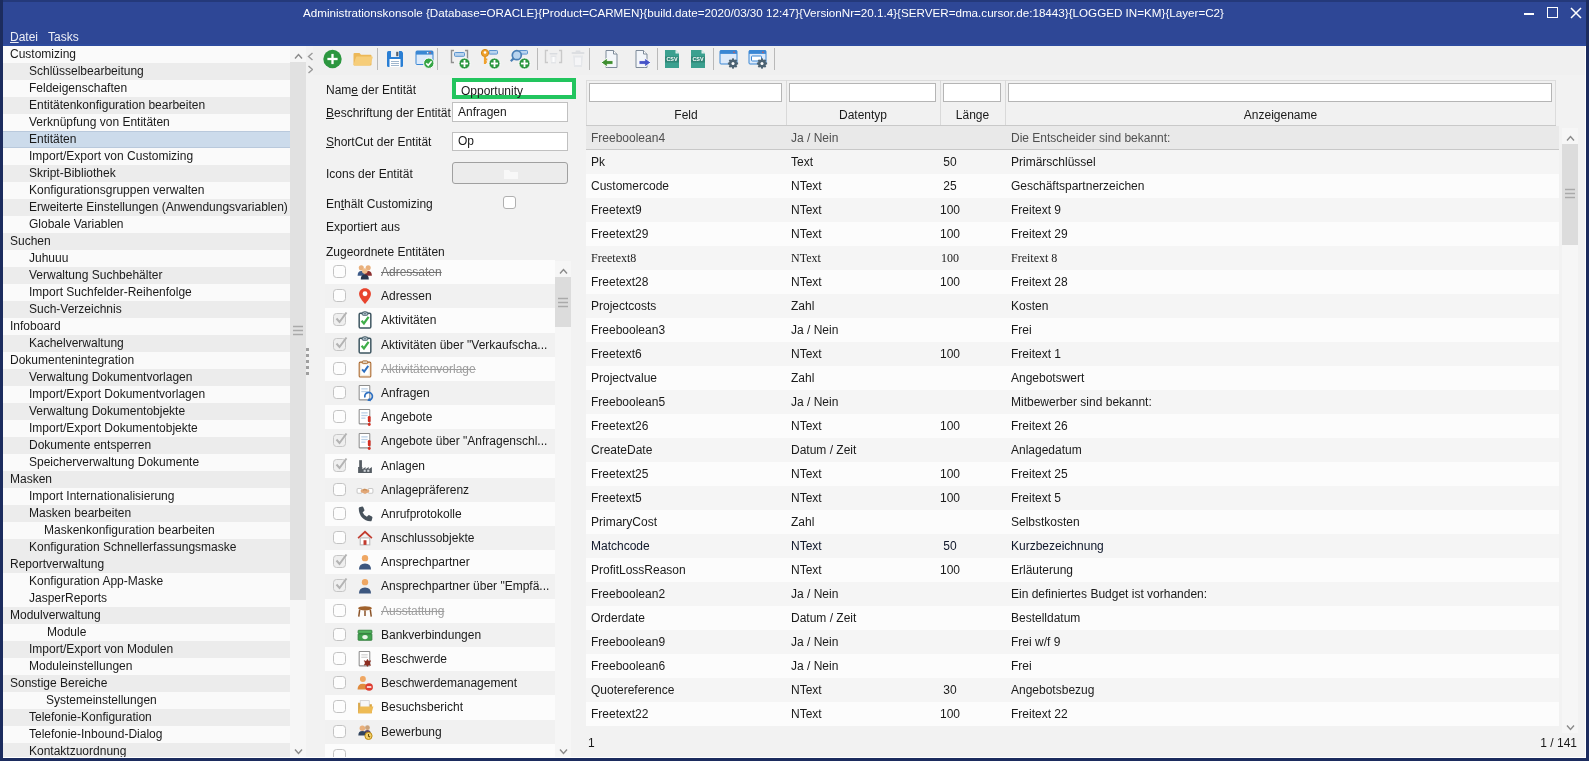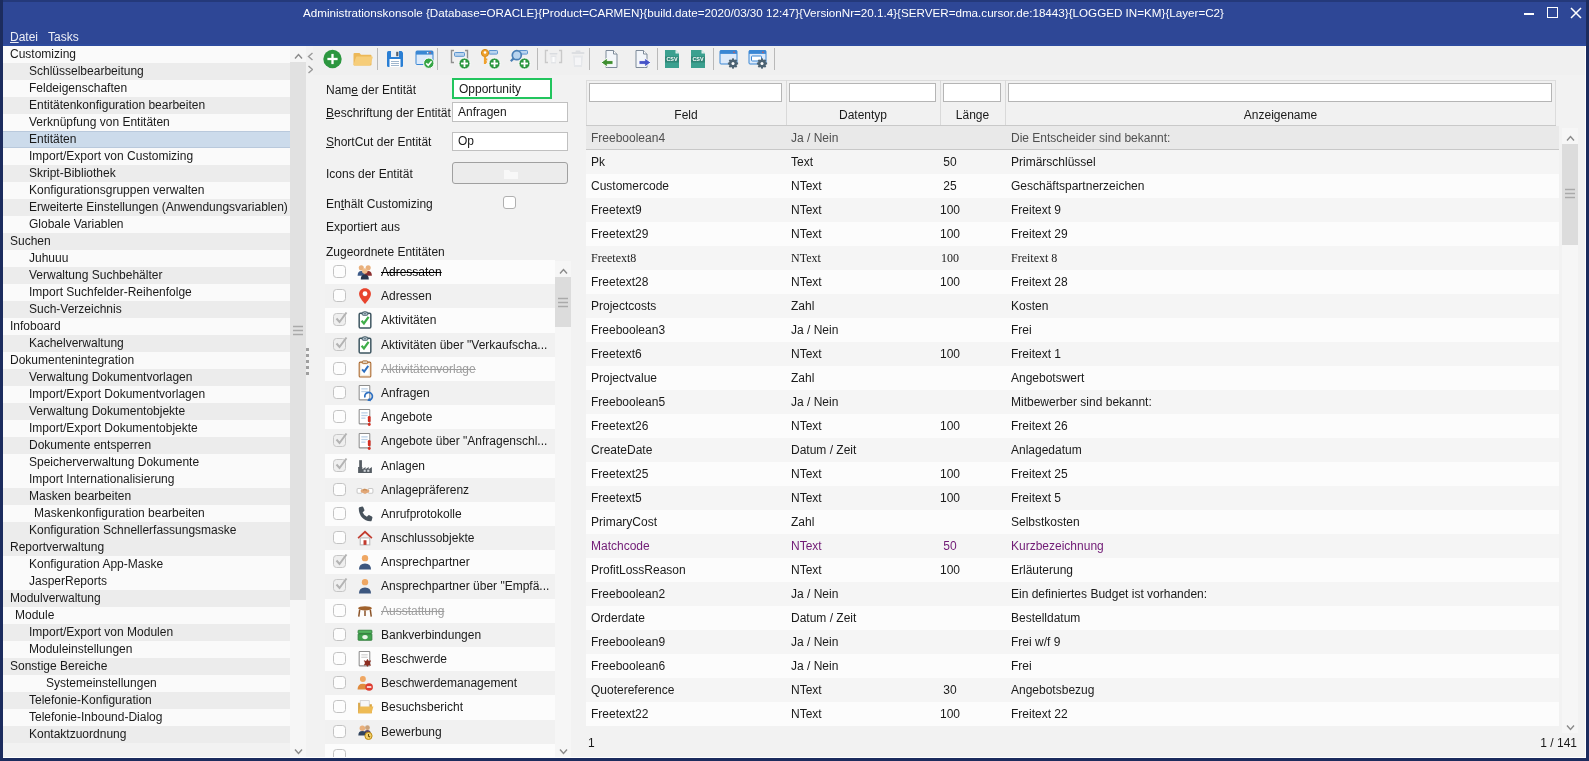--- a/index.html
+++ b/index.html
@@ -42,29 +42,30 @@
     <div style="height:17px;line-height:17px;background:#ececec;padding-left:26px;white-space:nowrap;overflow:hidden;">Such-Verzeichnis</div>
     <div style="height:17px;line-height:17px;background:#fafafa;padding-left:7px;white-space:nowrap;overflow:hidden;">Infoboard</div>
     <div style="height:17px;line-height:17px;background:#ececec;padding-left:26px;white-space:nowrap;overflow:hidden;">Kachelverwaltung</div>
     <div style="height:17px;line-height:17px;background:#fafafa;padding-left:7px;white-space:nowrap;overflow:hidden;">Dokumentenintegration</div>
     <div style="height:17px;line-height:17px;background:#ececec;padding-left:26px;white-space:nowrap;overflow:hidden;">Verwaltung Dokumentvorlagen</div>
     <div style="height:17px;line-height:17px;background:#fafafa;padding-left:26px;white-space:nowrap;overflow:hidden;">Import/Export Dokumentvorlagen</div>
     <div style="height:17px;line-height:17px;background:#ececec;padding-left:26px;white-space:nowrap;overflow:hidden;">Verwaltung Dokumentobjekte</div>
     <div style="height:17px;line-height:17px;background:#fafafa;padding-left:26px;white-space:nowrap;overflow:hidden;">Import/Export Dokumentobjekte</div>
     <div style="height:17px;line-height:17px;background:#ececec;padding-left:26px;white-space:nowrap;overflow:hidden;">Dokumente entsperren</div>
     <div style="height:17px;line-height:17px;background:#fafafa;padding-left:26px;white-space:nowrap;overflow:hidden;">Speicherverwaltung Dokumente</div>
+    <div style="height:17px;line-height:17px;background:#ececec;padding-left:7px;white-space:nowrap;overflow:hidden;">Masken</div>
     <div style="height:17px;line-height:17px;background:#fafafa;padding-left:26px;white-space:nowrap;overflow:hidden;">Import Internationalisierung</div>
     <div style="height:17px;line-height:17px;background:#ececec;padding-left:26px;white-space:nowrap;overflow:hidden;">Masken bearbeiten</div>
-    <div style="height:17px;line-height:17px;background:#fafafa;padding-left:31px;white-space:nowrap;overflow:hidden;">Maskenkonfiguration bearbeiten</div>
+    <div style="height:17px;line-height:17px;background:#fafafa;padding-left:41px;white-space:nowrap;overflow:hidden;">Maskenkonfiguration bearbeiten</div>
     <div style="height:17px;line-height:17px;background:#ececec;padding-left:26px;white-space:nowrap;overflow:hidden;">Konfiguration Schnellerfassungsmaske</div>
     <div style="height:17px;line-height:17px;background:#ececec;padding-left:7px;white-space:nowrap;overflow:hidden;">Reportverwaltung</div>
     <div style="height:17px;line-height:17px;background:#fafafa;padding-left:26px;white-space:nowrap;overflow:hidden;">Konfiguration App-Maske</div>
     <div style="height:17px;line-height:17px;background:#fafafa;padding-left:26px;white-space:nowrap;overflow:hidden;">JasperReports</div>
     <div style="height:17px;line-height:17px;background:#ececec;padding-left:7px;white-space:nowrap;overflow:hidden;">Modulverwaltung</div>
-    <div style="height:17px;line-height:17px;background:#fafafa;padding-left:12px;white-space:nowrap;overflow:hidden;">Module</div>
+    <div style="height:17px;line-height:17px;background:#fafafa;padding-left:44px;white-space:nowrap;overflow:hidden;">Module</div>
     <div style="height:17px;line-height:17px;background:#ececec;padding-left:26px;white-space:nowrap;overflow:hidden;">Import/Export von Modulen</div>
     <div style="height:17px;line-height:17px;background:#fafafa;padding-left:26px;white-space:nowrap;overflow:hidden;">Moduleinstellungen</div>
     <div style="height:17px;line-height:17px;background:#ececec;padding-left:7px;white-space:nowrap;overflow:hidden;">Sonstige Bereiche</div>
     <div style="height:17px;line-height:17px;background:#fafafa;padding-left:43px;white-space:nowrap;overflow:hidden;">Systemeinstellungen</div>
     <div style="height:17px;line-height:17px;background:#ececec;padding-left:26px;white-space:nowrap;overflow:hidden;">Telefonie-Konfiguration</div>
     <div style="height:17px;line-height:17px;background:#fafafa;padding-left:26px;white-space:nowrap;overflow:hidden;">Telefonie-Inbound-Dialog</div>
     <div style="height:17px;line-height:17px;background:#ececec;padding-left:26px;white-space:nowrap;overflow:hidden;">Kontaktzuordnung</div>
   </div>
 <div class="abs" style="left:290px;top:46px;width:16px;height:711px;background:#f6f6f6;"></div>
 <div class="abs" style="left:290px;top:46px;width:16px;height:16px;background:#f6f6f6;text-align:center;">
@@ -214,41 +215,41 @@
       <circle cx="15" cy="15.5" r="1.5" fill="#fff"></circle>
     </svg></div>
 <div class="abs" style="left:774px;top:48px;width:1px;height:22px;background:#b9b9b9;"></div>
 <div class="abs" style="left:326px;top:83px;">Nam<span style="text-decoration:underline;">e</span> der Entität</div>
 <div class="abs" style="left:326px;top:106px;"><span style="text-decoration:underline;">B</span>eschriftung der Entität</div>
 <div class="abs" style="left:326px;top:135px;"><span style="text-decoration:underline;">S</span>hortCut der Entität</div>
 <div class="abs" style="left:326px;top:167px;">Icons der Entität</div>
 <div class="abs" style="left:326px;top:197px;">En<span style="text-decoration:underline;">t</span>hält Customizing</div>
 <div class="abs" style="left:326px;top:220px;">Exportiert aus</div>
 <div class="abs" style="left:326px;top:245px;">Zugeordnete Entitäten</div>
-<div class="abs" style="left:452px;top:78px;width:100px;height:21px;background:#fff;border:2px solid #22c55e;line-height:19px;padding-left:5px;">Opportunity</div>
+<div class="abs" style="left:452px;top:78px;width:124px;height:21px;background:#fff;border:4px solid #22c55e;line-height:19px;padding-left:5px;">Opportunity</div>
 <div class="abs" style="left:452px;top:102px;width:116px;height:20px;background:#fff;border:1px solid #c0c0c0;line-height:18px;padding-left:5px;">Anfragen</div>
 <div class="abs" style="left:452px;top:132px;width:116px;height:19px;background:#fff;border:1px solid #c0c0c0;line-height:17px;padding-left:5px;">Op</div>
 <div class="abs" style="left:452px;top:162px;width:116px;height:22px;background:#ececec;border:1px solid #a0a0a0;border-radius:3px;">
     <div style="position:absolute;left:50px;top:5px;width:16px;height:12px;"><svg width="16" height="12">
         <path d="M1,2 L6,2 L7.5,4 L15,4 L15,11 L1,11 Z" fill="#fafafa" opacity="0.85"></path>
       </svg></div>
   </div>
 <div class="abs" style="left:503px;top:196px;width:13px;height:13px;background:#fff;border:1px solid #b0b0b0;border-radius:3px;"></div>
 <div class="abs" style="left:325px;top:260px;width:230px;height:497px;overflow:hidden;">
     <div style="height:24.2px;background:#fcfcfc;position:relative;">
       <div style="position:absolute;left:8px;top:5px;width:13px;height:13px;background:#fdfdfd;border:1px solid #c3c3c3;border-radius:3.5px;"></div>
       <div style="position:absolute;left:31px;top:3px;"><svg width="18" height="18" viewBox="0 0 17 17">
           <circle cx="5" cy="4.6" r="2.4" fill="#e9b07c"></circle>
           <path d="M1.5,12 Q1.5,7.5 5,7.5 Q8.5,7.5 8.5,12 Z" fill="#3c5a88"></path>
           <circle cx="11.5" cy="4.6" r="2.4" fill="#e9b07c"></circle>
           <path d="M8,12 Q8,7.5 11.5,7.5 Q15,7.5 15,12 Z" fill="#8c3030"></path>
           <circle cx="8.3" cy="7.6" r="2.6" fill="#f0bd8a"></circle>
           <path d="M4.5,15.5 Q4.5,10.8 8.3,10.8 Q12.1,10.8 12.1,15.5 Z" fill="#27364e"></path>
         </svg></div>
-      <div style="position:absolute;left:56px;top:5px;white-space:nowrap;color:#000000;text-decoration:line-through;">Adressaten</div>
+      <div style="position:absolute;left:56px;top:5px;white-space:nowrap;color:#737373;text-decoration:line-through;">Adressaten</div>
     </div>
     <div style="height:24.2px;background:#f1f1f1;position:relative;">
       <div style="position:absolute;left:8px;top:5px;width:13px;height:13px;background:#fdfdfd;border:1px solid #c3c3c3;border-radius:3.5px;"></div>
       <div style="position:absolute;left:31px;top:3px;"><svg width="18" height="18" viewBox="0 0 17 17">
           <path d="M8.5,1.2 C5.1,1.2 2.9,3.7 2.9,6.6 C2.9,10.2 8.5,16 8.5,16 C8.5,16 14.1,10.2 14.1,6.6 C14.1,3.7 11.9,1.2 8.5,1.2 Z" fill="#e8432d"></path>
           <circle cx="8.5" cy="6.4" r="2.3" fill="#fff"></circle>
         </svg></div>
       <div style="position:absolute;left:56px;top:5px;white-space:nowrap;">Adressen</div>
     </div>
     <div style="height:24.2px;background:#fcfcfc;position:relative;">
@@ -577,21 +578,21 @@
       <span style="position:absolute;left:205px;">NText</span>
       <span style="position:absolute;left:329px;width:70px;text-align:center;">100</span>
       <span style="position:absolute;left:425px;">Freitext 5</span>
     </div>
     <div style="height:24px;line-height:24px;background:#fcfcfc;color:#1a1a1a;position:relative;white-space:nowrap;">
       <span style="position:absolute;left:5px;">PrimaryCost</span>
       <span style="position:absolute;left:205px;">Zahl</span>
       <span style="position:absolute;left:329px;width:70px;text-align:center;"></span>
       <span style="position:absolute;left:425px;">Selbstkosten</span>
     </div>
-    <div style="height:24px;line-height:24px;background:#f5f5f5;color:#701a75;position:relative;white-space:nowrap;">
+    <div style="height:24px;line-height:24px;background:#f5f5f5;color:#0f172a;position:relative;white-space:nowrap;">
       <span style="position:absolute;left:5px;">Matchcode</span>
       <span style="position:absolute;left:205px;">NText</span>
       <span style="position:absolute;left:329px;width:70px;text-align:center;">50</span>
       <span style="position:absolute;left:425px;">Kurzbezeichnung</span>
     </div>
     <div style="height:24px;line-height:24px;background:#fcfcfc;color:#1a1a1a;position:relative;white-space:nowrap;">
       <span style="position:absolute;left:5px;">ProfitLossReason</span>
       <span style="position:absolute;left:205px;">NText</span>
       <span style="position:absolute;left:329px;width:70px;text-align:center;">100</span>
       <span style="position:absolute;left:425px;">Erläuterung</span>

